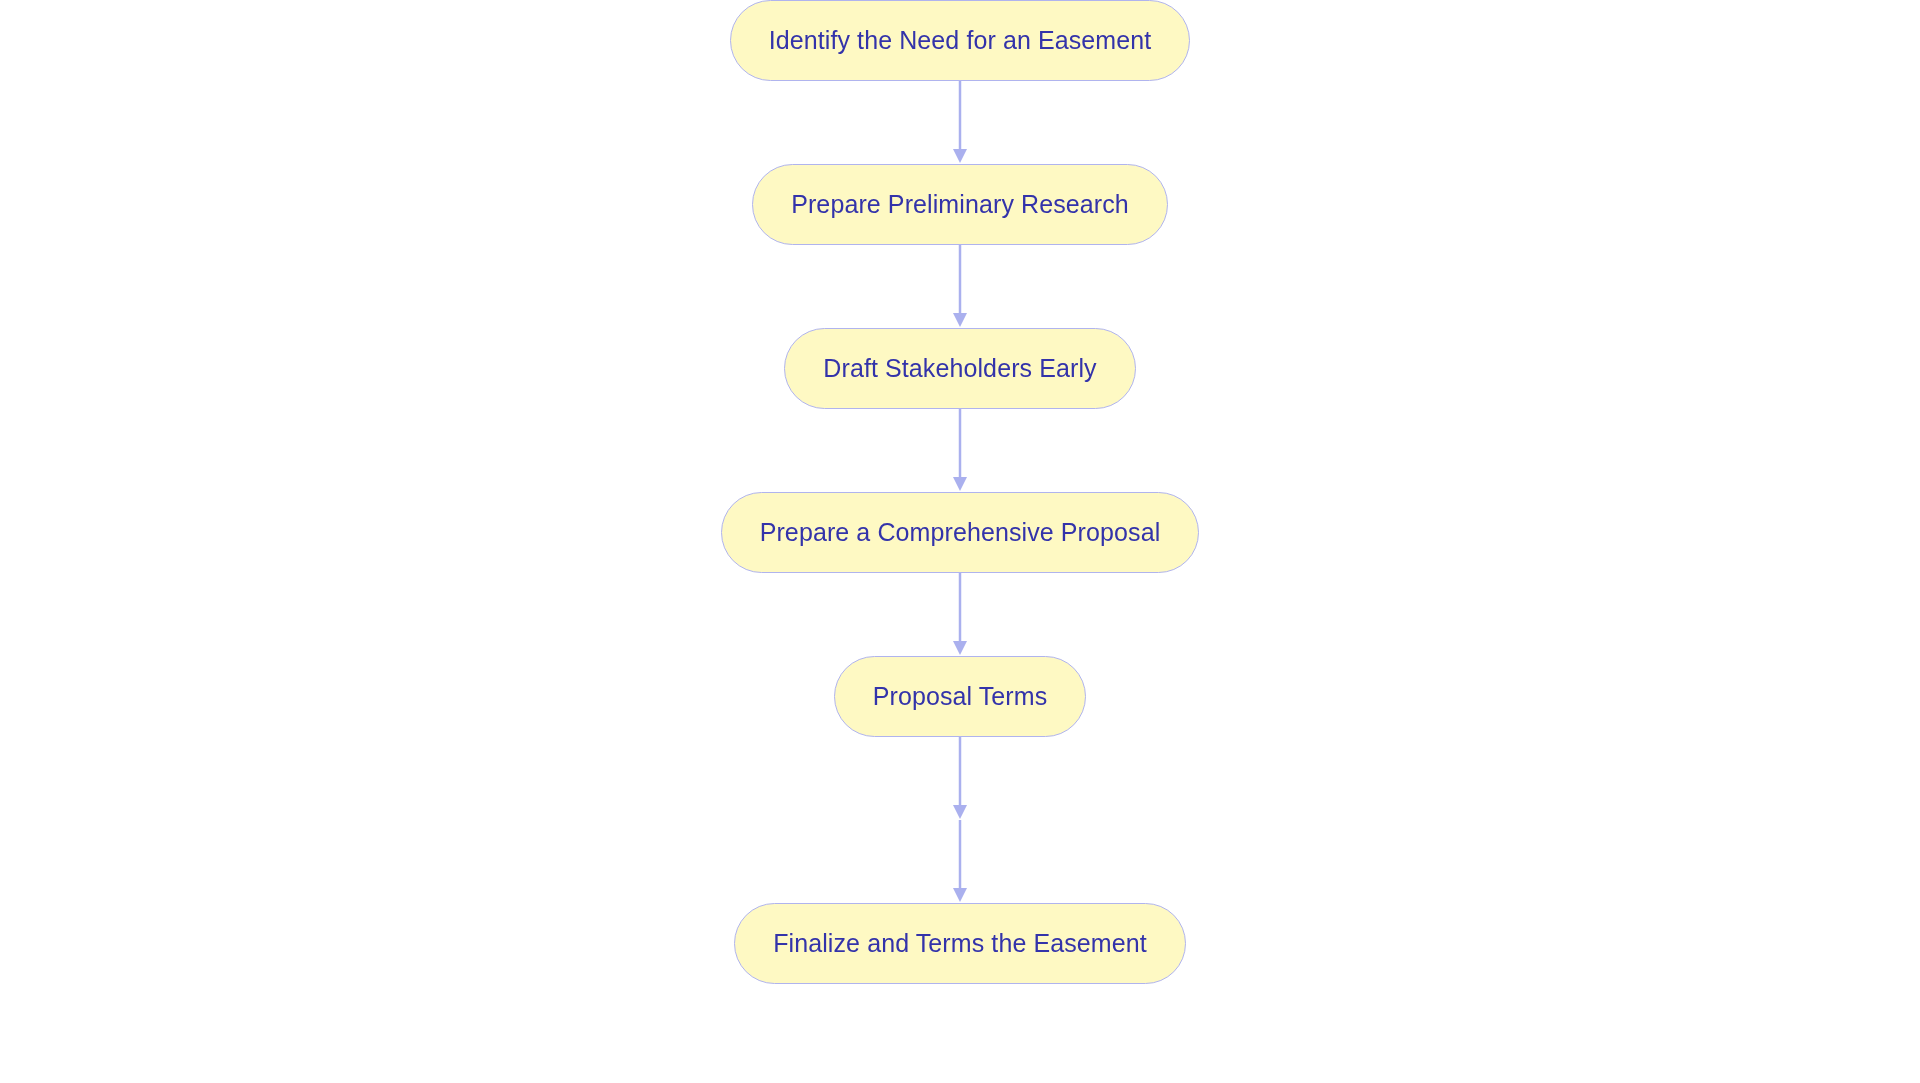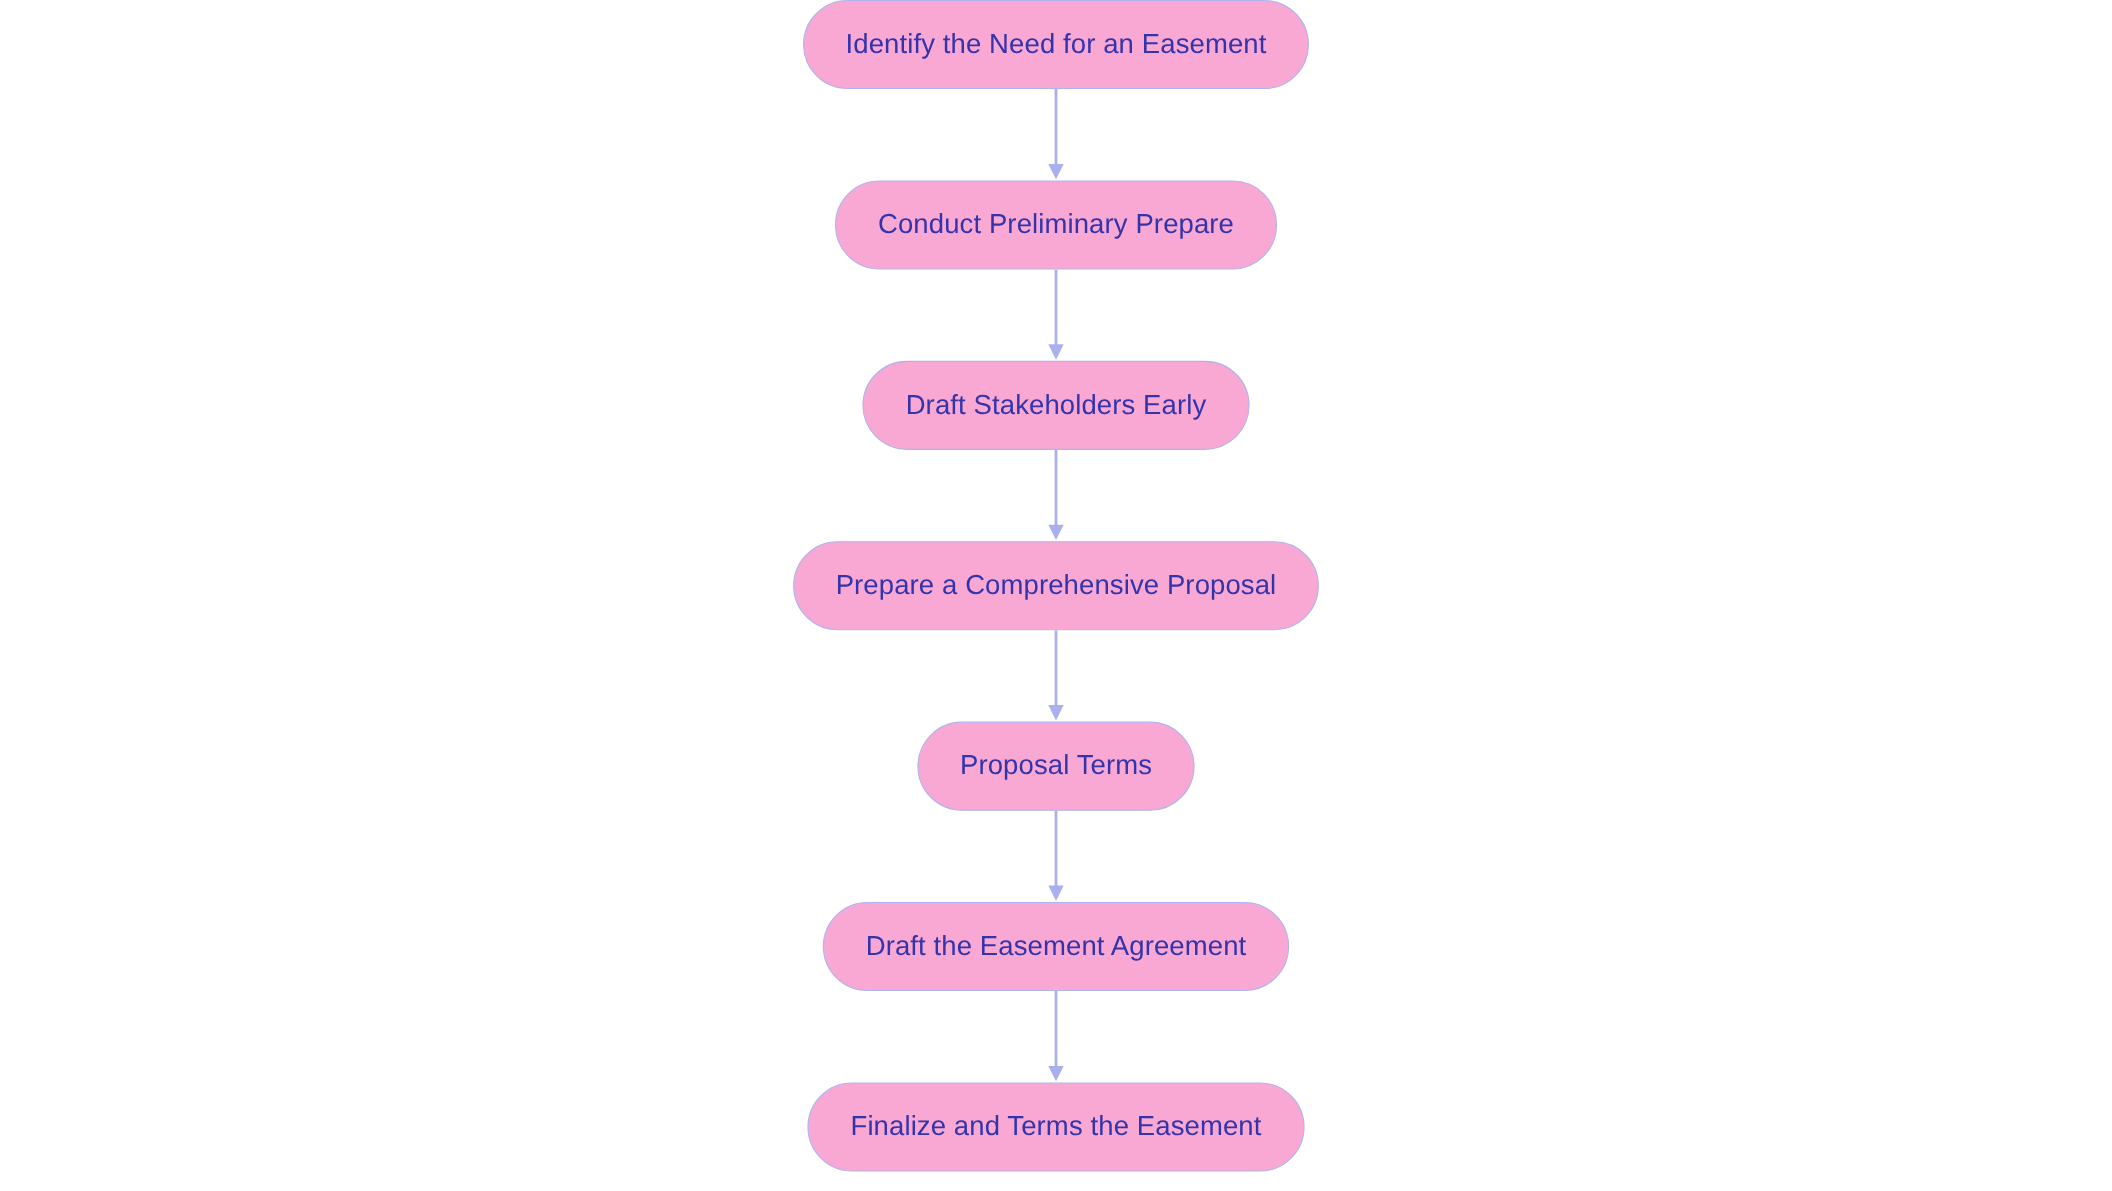--- a/index.html
+++ b/index.html
@@ -26,21 +26,21 @@
 
   .flow-row {
     display: flex;
     flex-direction: column;
     align-items: center;
   }
 
   .node {
     box-sizing: border-box;
     height: 81px;
-    background: #f9a8d4;
+    background: #fef9c3;
     border: 1px solid #b0b4ee;
     border-radius: 41px;
     color: #3333aa;
     font-size: 25px;
     font-weight: 400;
     letter-spacing: 0.1px;
     display: flex;
     align-items: center;
     justify-content: center;
     padding: 0 38px;
@@ -61,21 +61,21 @@
       <div class="node">
         <span>Identify the Need for an Easement</span>
       </div>
     </div>
     <svg class="connector" viewBox="0 0 16 83" width="16" height="83">
       <line x1="8" y1="0" x2="8" y2="70" stroke="#aab0ee" stroke-width="2.5"></line>
       <polygon points="1,68 15,68 8,82" fill="#aab0ee"></polygon>
     </svg>
     <div class="flow-row">
       <div class="node">
-        <span>Conduct Preliminary Prepare</span>
+        <span>Prepare Preliminary Research</span>
       </div>
     </div>
     <svg class="connector" viewBox="0 0 16 83" width="16" height="83">
       <line x1="8" y1="0" x2="8" y2="70" stroke="#aab0ee" stroke-width="2.5"></line>
       <polygon points="1,68 15,68 8,82" fill="#aab0ee"></polygon>
     </svg>
     <div class="flow-row">
       <div class="node">
         <span>Draft Stakeholders Early</span>
       </div>
@@ -95,25 +95,20 @@
     </svg>
     <div class="flow-row">
       <div class="node">
         <span>Proposal Terms</span>
       </div>
     </div>
     <svg class="connector" viewBox="0 0 16 83" width="16" height="83">
       <line x1="8" y1="0" x2="8" y2="70" stroke="#aab0ee" stroke-width="2.5"></line>
       <polygon points="1,68 15,68 8,82" fill="#aab0ee"></polygon>
     </svg>
-    <div class="flow-row">
-      <div class="node">
-        <span>Draft the Easement Agreement</span>
-      </div>
-    </div>
     <svg class="connector" viewBox="0 0 16 83" width="16" height="83">
       <line x1="8" y1="0" x2="8" y2="70" stroke="#aab0ee" stroke-width="2.5"></line>
       <polygon points="1,68 15,68 8,82" fill="#aab0ee"></polygon>
     </svg>
     <div class="flow-row">
       <div class="node">
         <span>Finalize and Terms the Easement</span>
       </div>
     </div>
   </div>

